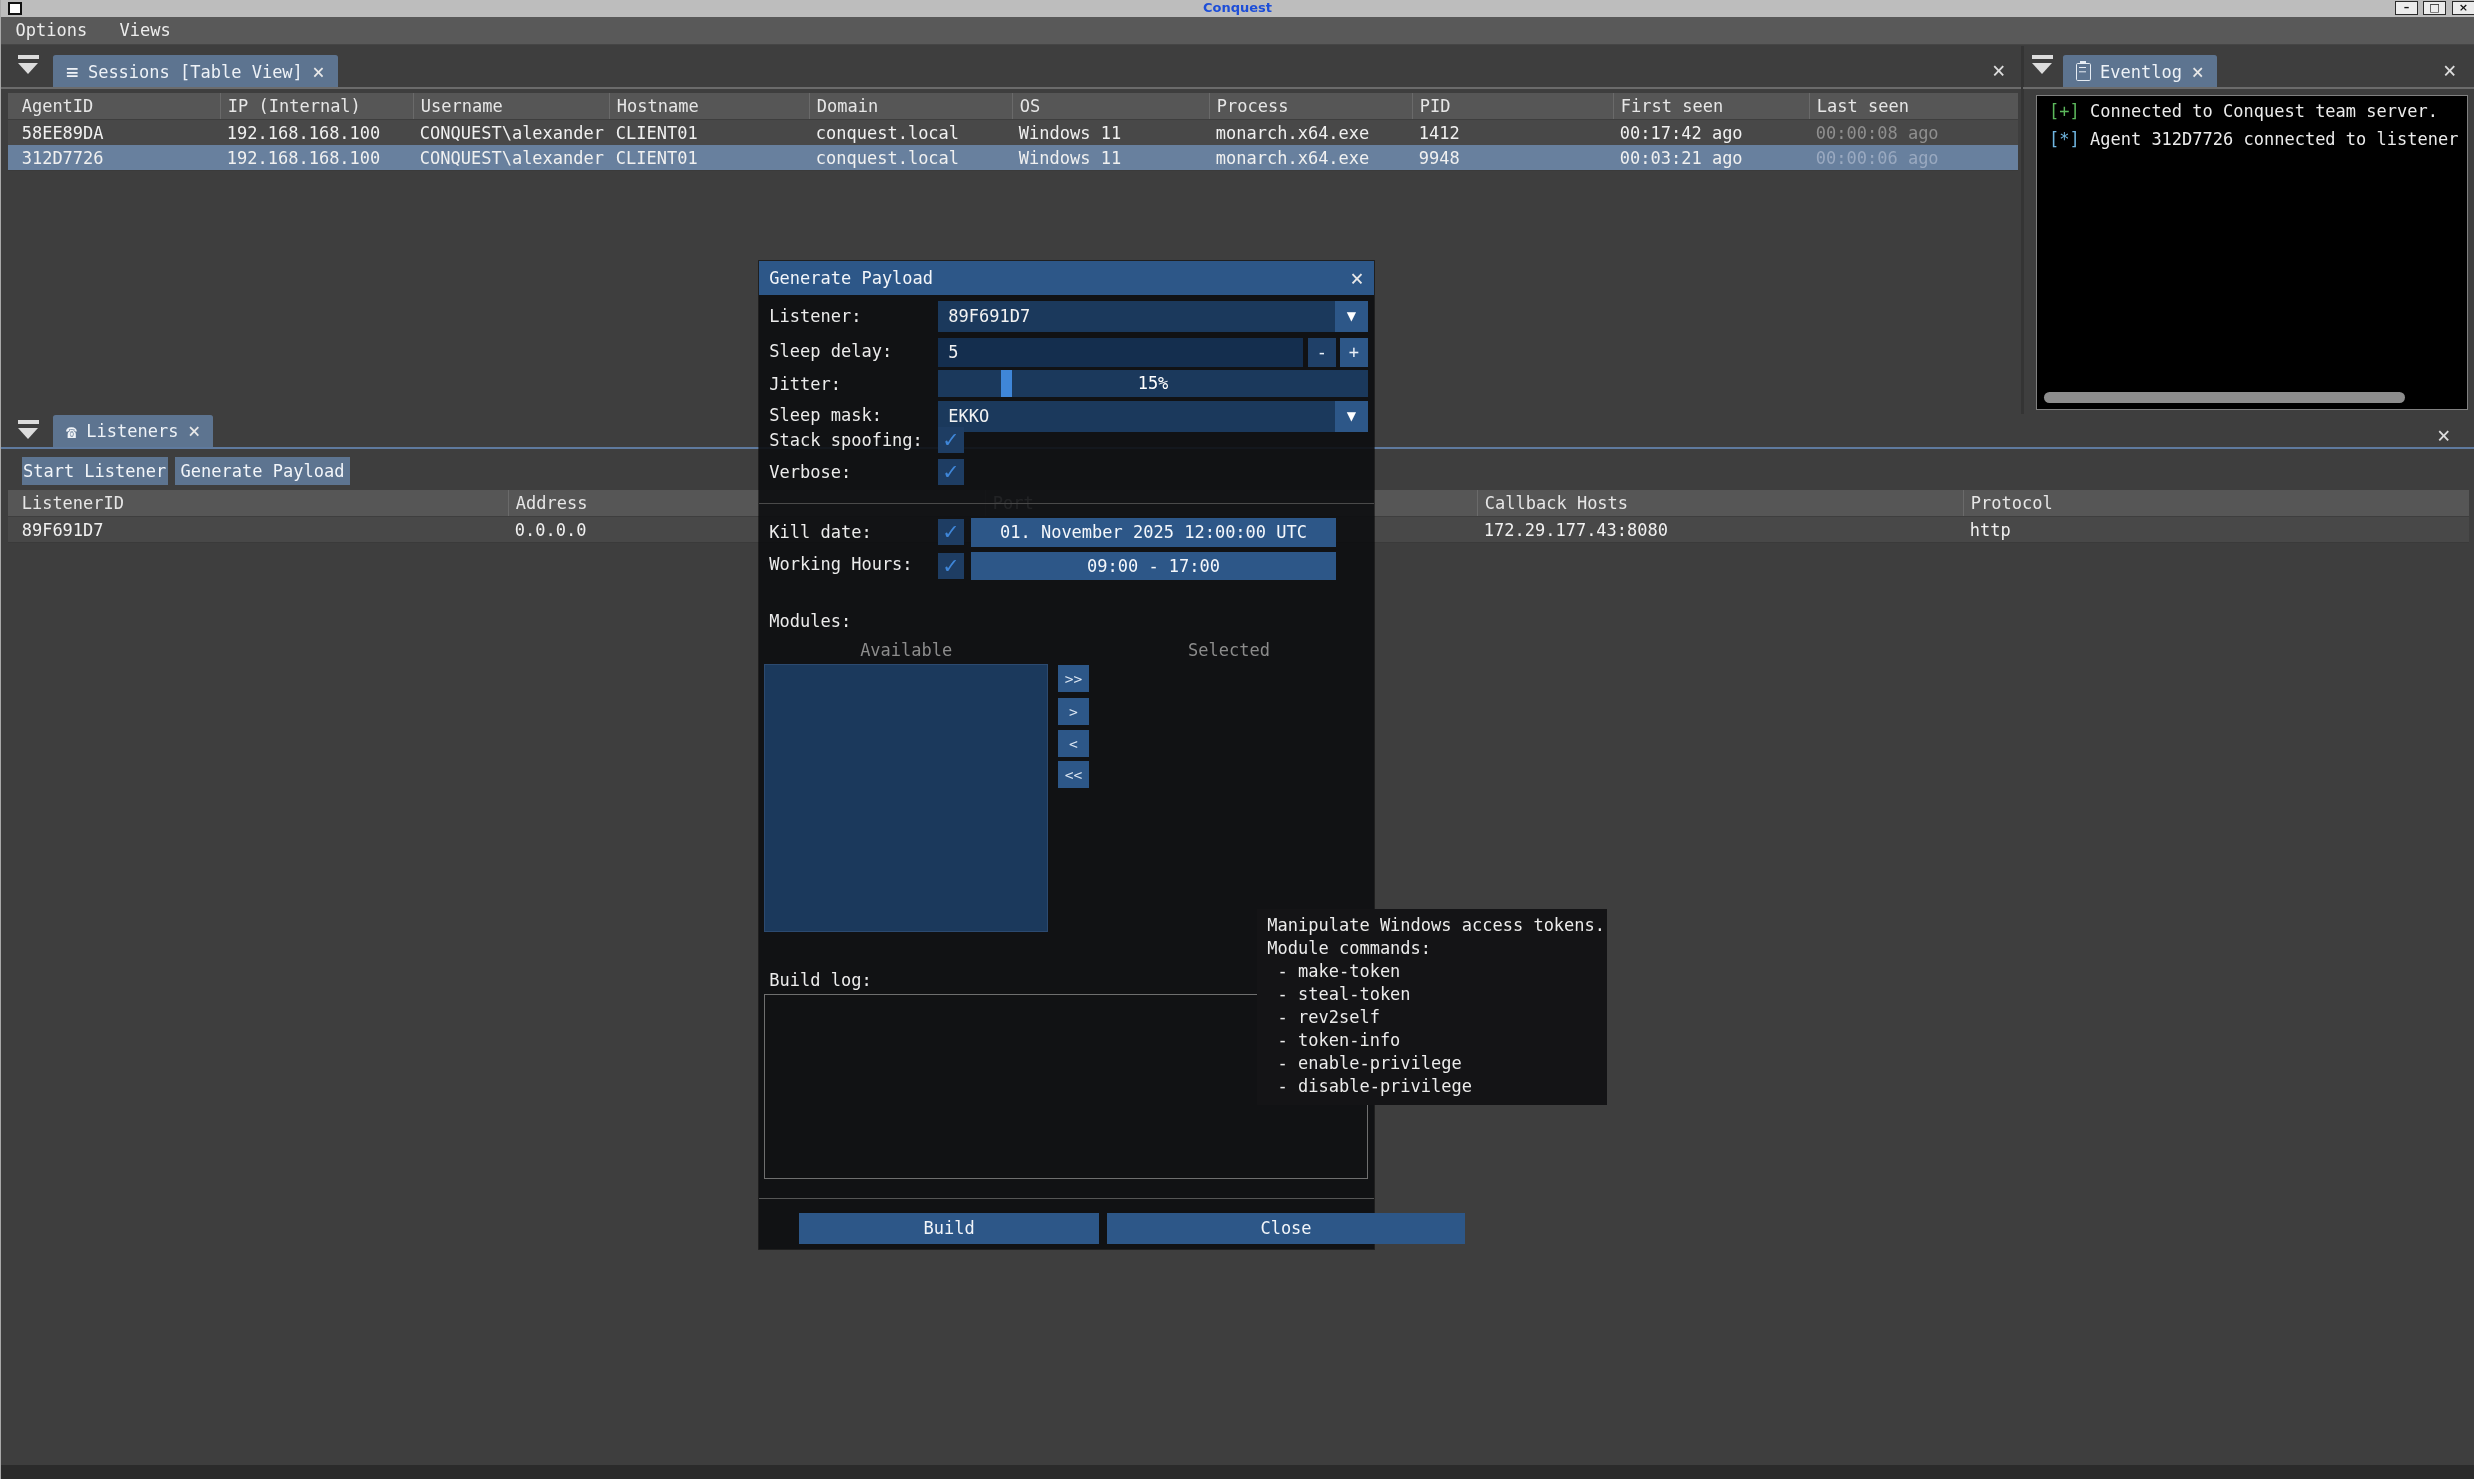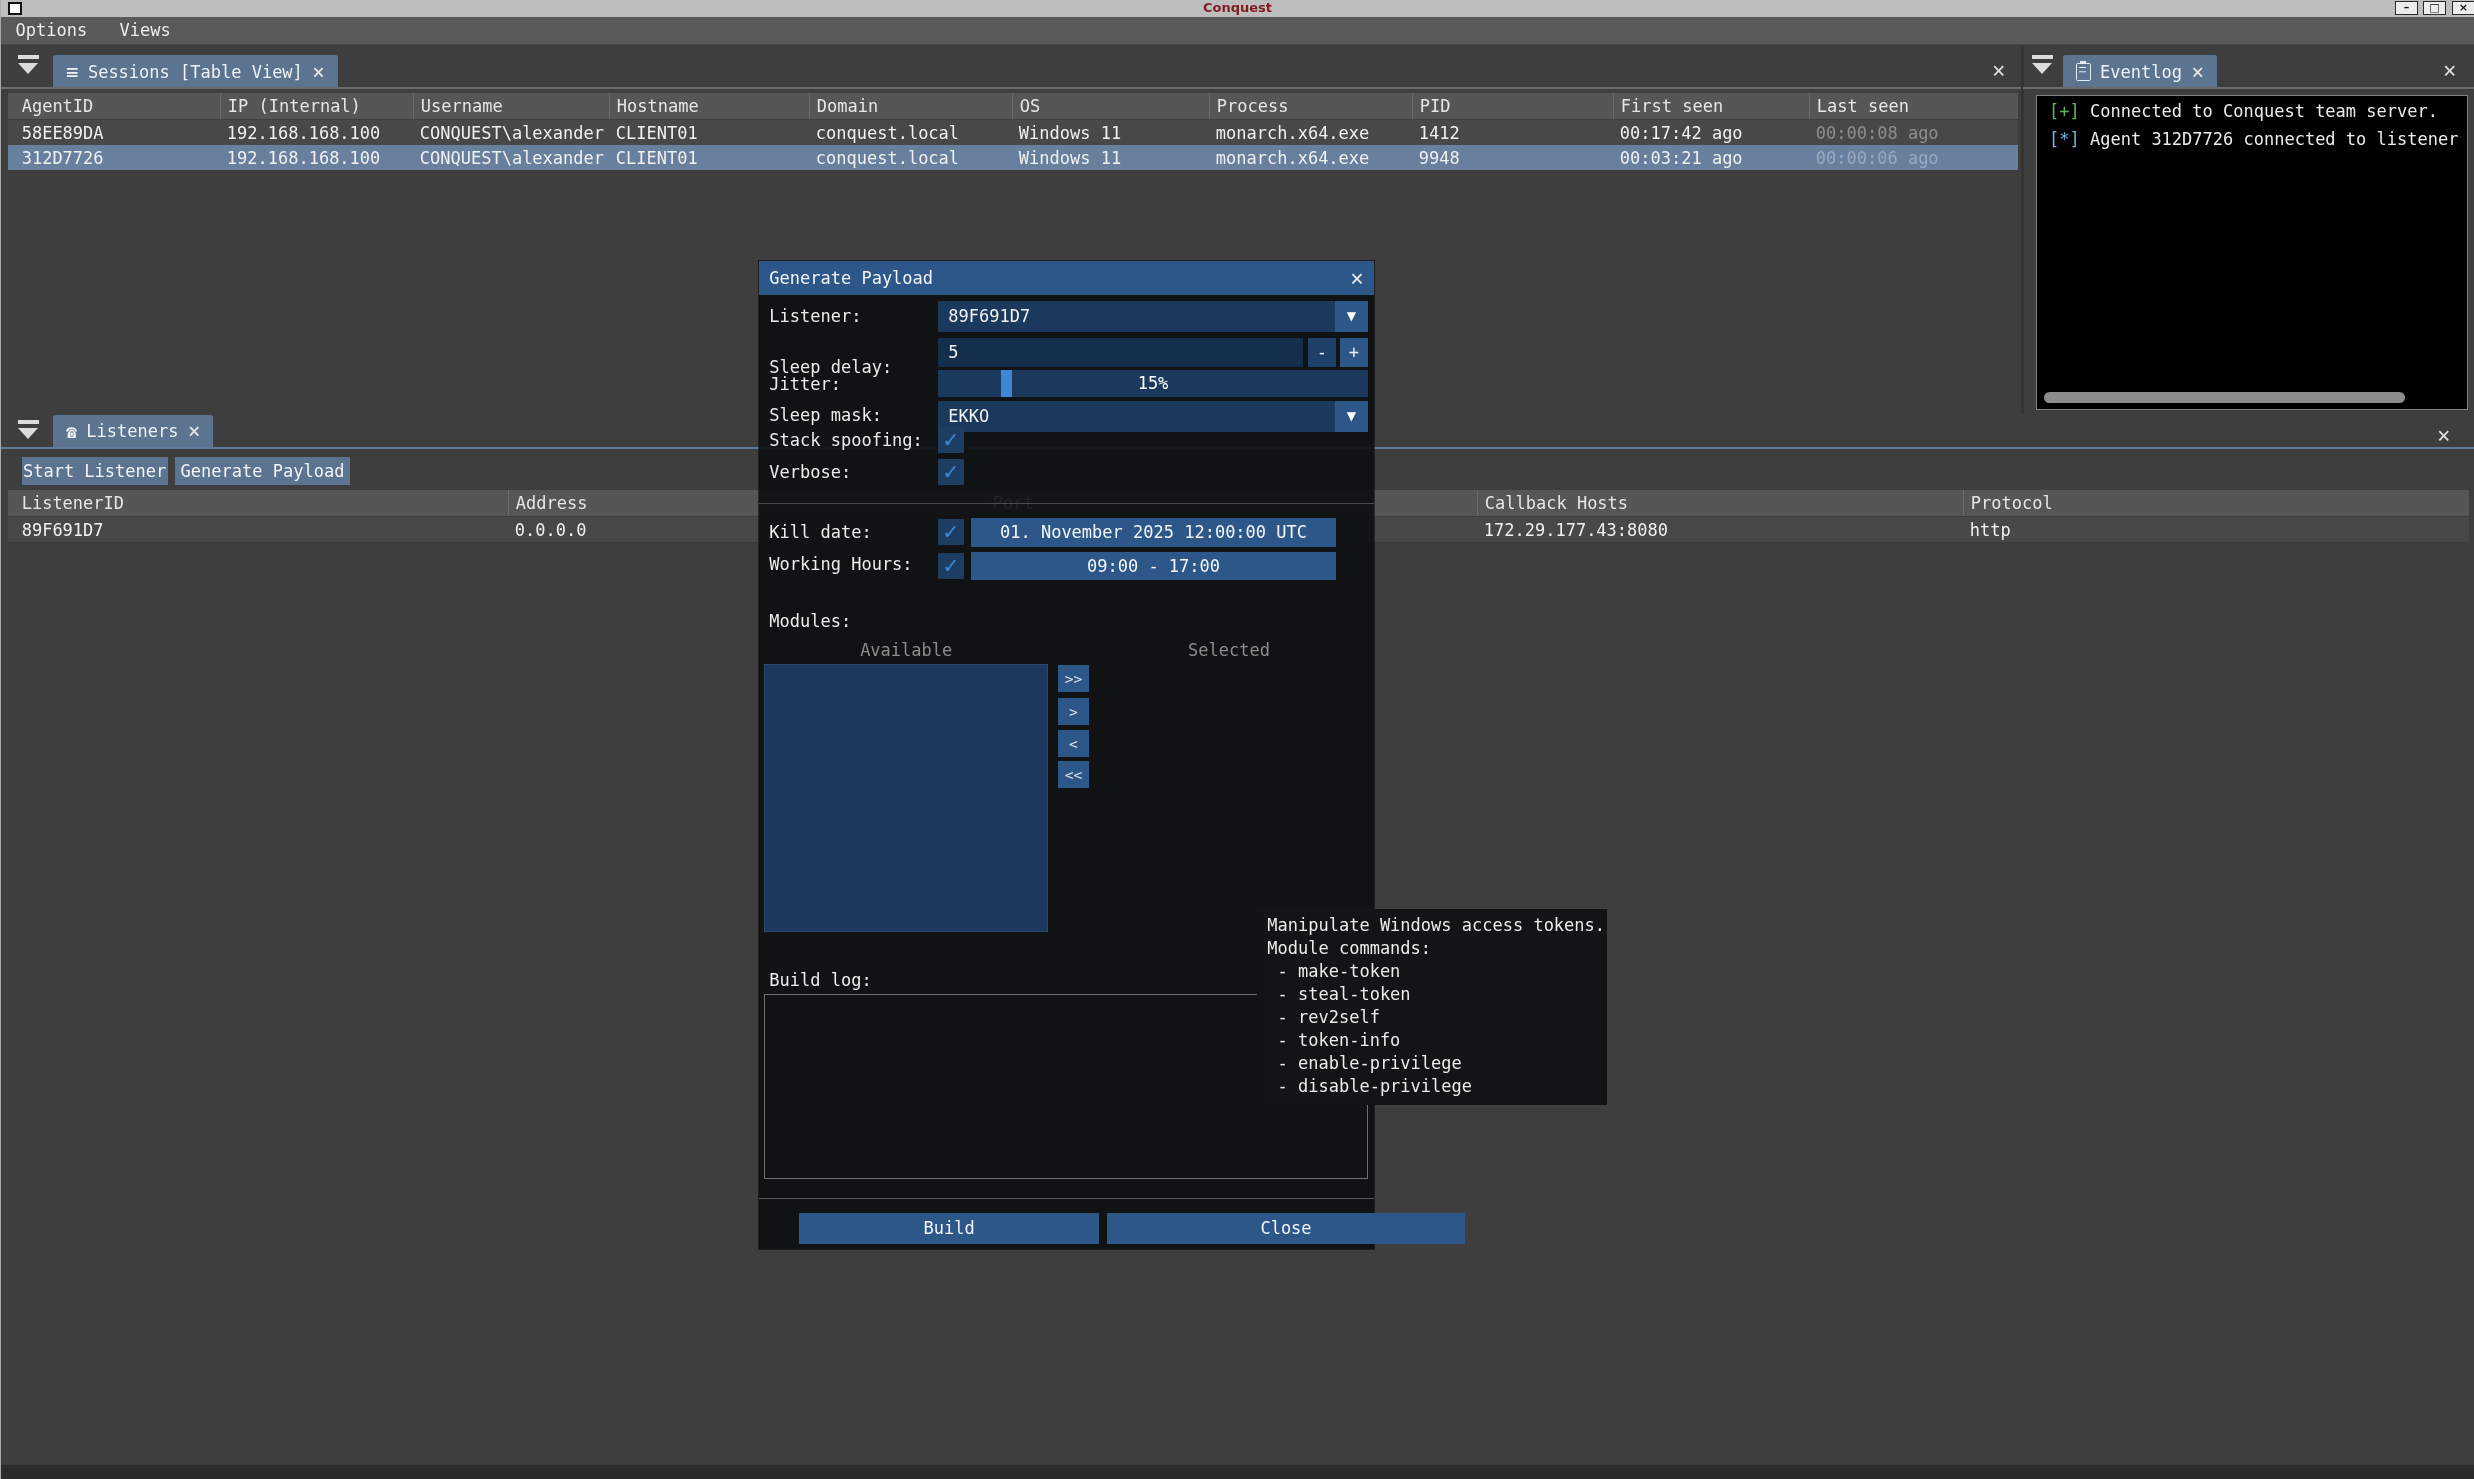--- a/index.html
+++ b/index.html
@@ -4,21 +4,21 @@
 <style>
   html,body { margin:0; padding:0; background:#1a1a1a; }
   .window { position:relative; width:2475px; height:1480px; background:#3e3e3e;
             font-family:"DejaVu Sans Mono",monospace; color:#e8e8e8; overflow:hidden;
             border-left:1.7px solid #a9a9a9; border-right:1.7px solid #a9a9a9; border-bottom:1.7px solid #a9a9a9; box-sizing:border-box;}
 
   
   .titlebar { position:absolute; left:0; top:0; width:100%; height:17px; background:#bdbdbd; }
   .app-icon { position:absolute; left:6.9px; top:1.7px; width:14.6px; height:13px; background:#ffffff; border:2.6px solid #121212; box-sizing:border-box; }
   .win-title { position:absolute; left:0; right:0; top:0; height:17px; text-align:center; line-height:17px;
-               font:bold 13px "DejaVu Sans",sans-serif; color:#7f1d1d; }
+               font:bold 13px "DejaVu Sans",sans-serif; color:#1d4ed8; }
   .win-btn { position:absolute; top:0.9px; width:23px; height:14.6px; background:#ececec; border:0.9px solid #2b2b2b;
              box-sizing:border-box; color:#111; font:bold 11.2px "DejaVu Sans",sans-serif; text-align:center; line-height:12px; }
 
   
   .menubar { position:absolute; left:0; top:17px; width:100%; height:28px; background:#595959; border-bottom:0.9px solid #454545; box-sizing:border-box; padding-left:14.6px;}
   .menu-item { display:inline-block; color:#ececec; font-size:17px; line-height:27.5px; padding:0 12px 0 0; margin-right:12px; }
 
   
   .dock-toggle { position:absolute; width:20.6px; }
   .dock-toggle .bar { width:20.6px; height:4.3px; background:#dcdcdc; margin-bottom:3.4px; }
@@ -223,21 +223,21 @@
       <span class="t">Generate Payload</span>
       <span class="x">×</span>
     </div>
 
     <div class="dlg-label" style="top:45px;">Listener:</div>
     <div class="field" style="top:40px; width:430px; height:31px; line-height:31px;">
       <div class="fv">89F691D7</div>
     </div>
     <div class="dd-arrow" style="top:40px; height:31px; line-height:31px; font-size:15.5px;">▼</div>
 
-    <div class="dlg-label" style="top:80px;margin-top:16px;">Sleep delay:</div>
+    <div class="dlg-label" style="top:80px;">Sleep delay:</div>
     <div class="field" style="top:77px; width:365px; height:29px; line-height:29px; background:#142e4e;">
       <div class="fv">5</div>
     </div>
     <div class="sq-btn" style="left:549px; top:77px; height:29px; line-height:29px; background:#1f4068;">-</div>
     <div class="sq-btn" style="left:581px; top:77px; height:29px; line-height:29px;">+</div>
 
     <div class="dlg-label" style="top:113px;">Jitter:</div>
     <div class="slider" style="top:109px; height:27px;">
       <div class="handle"></div>
       <div class="val" style="line-height:27px;">15%</div>

